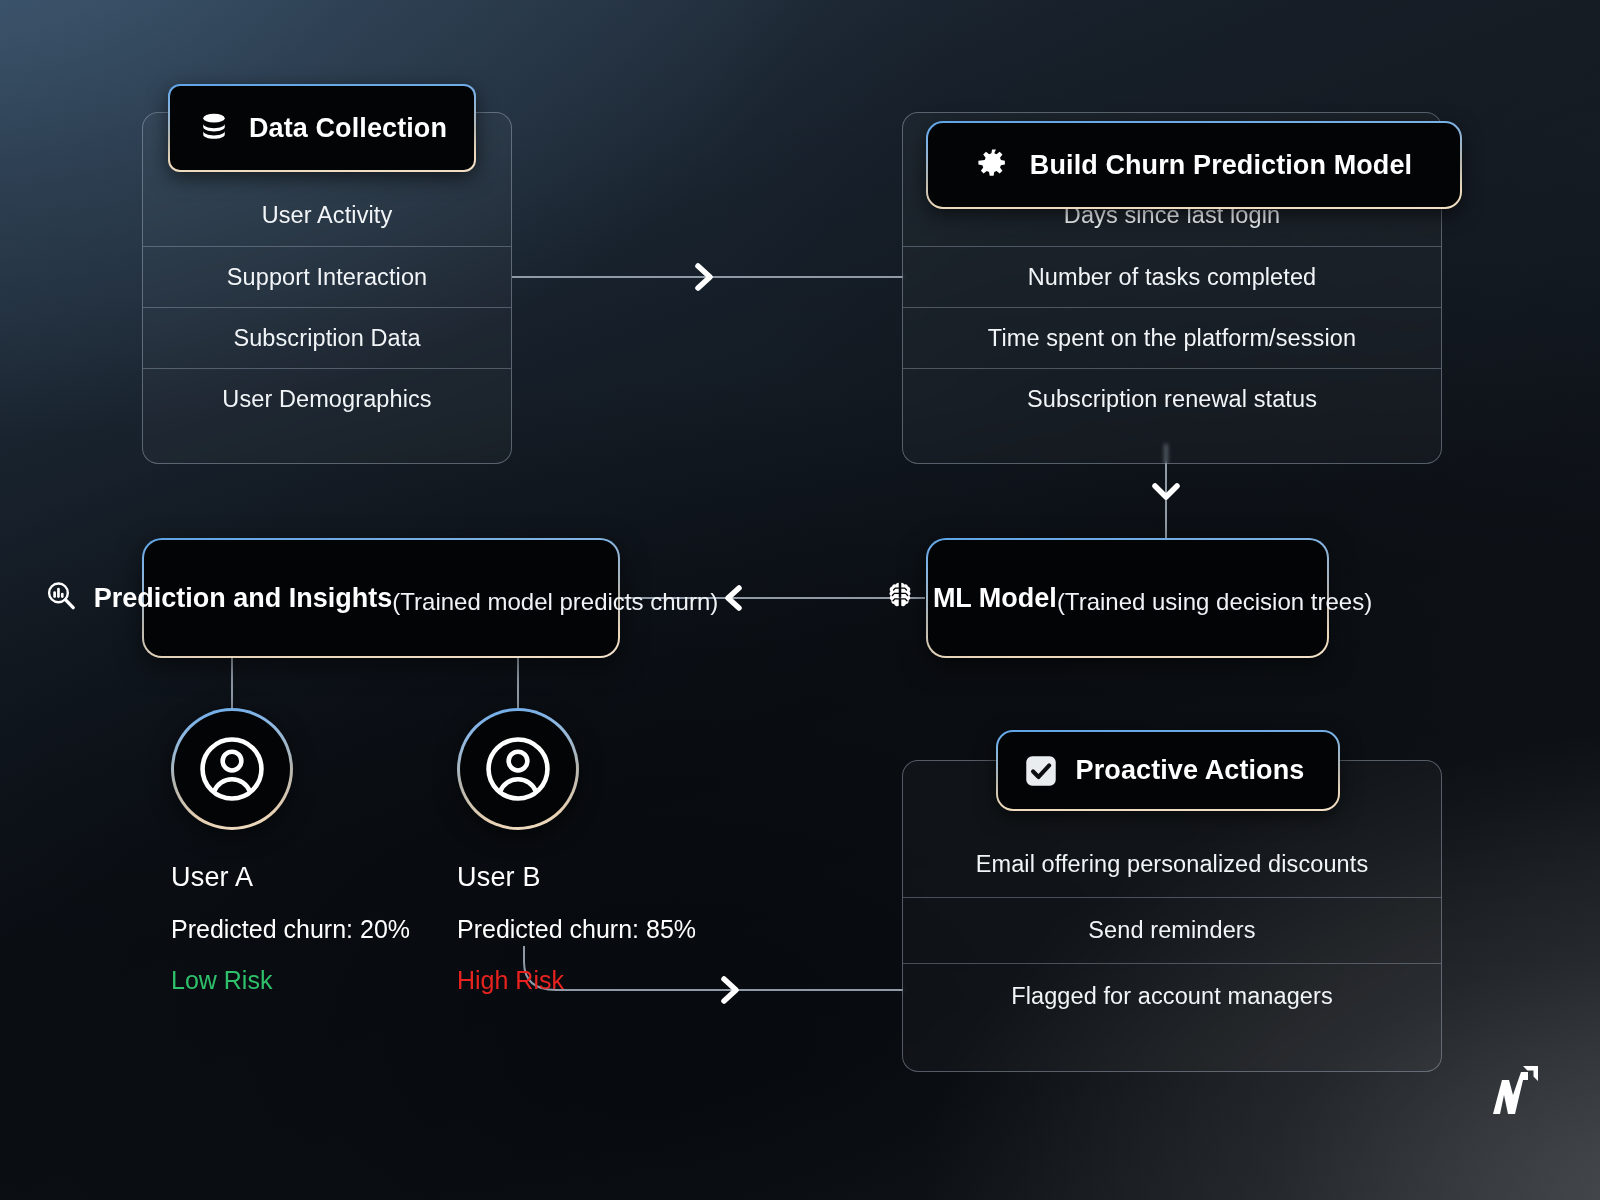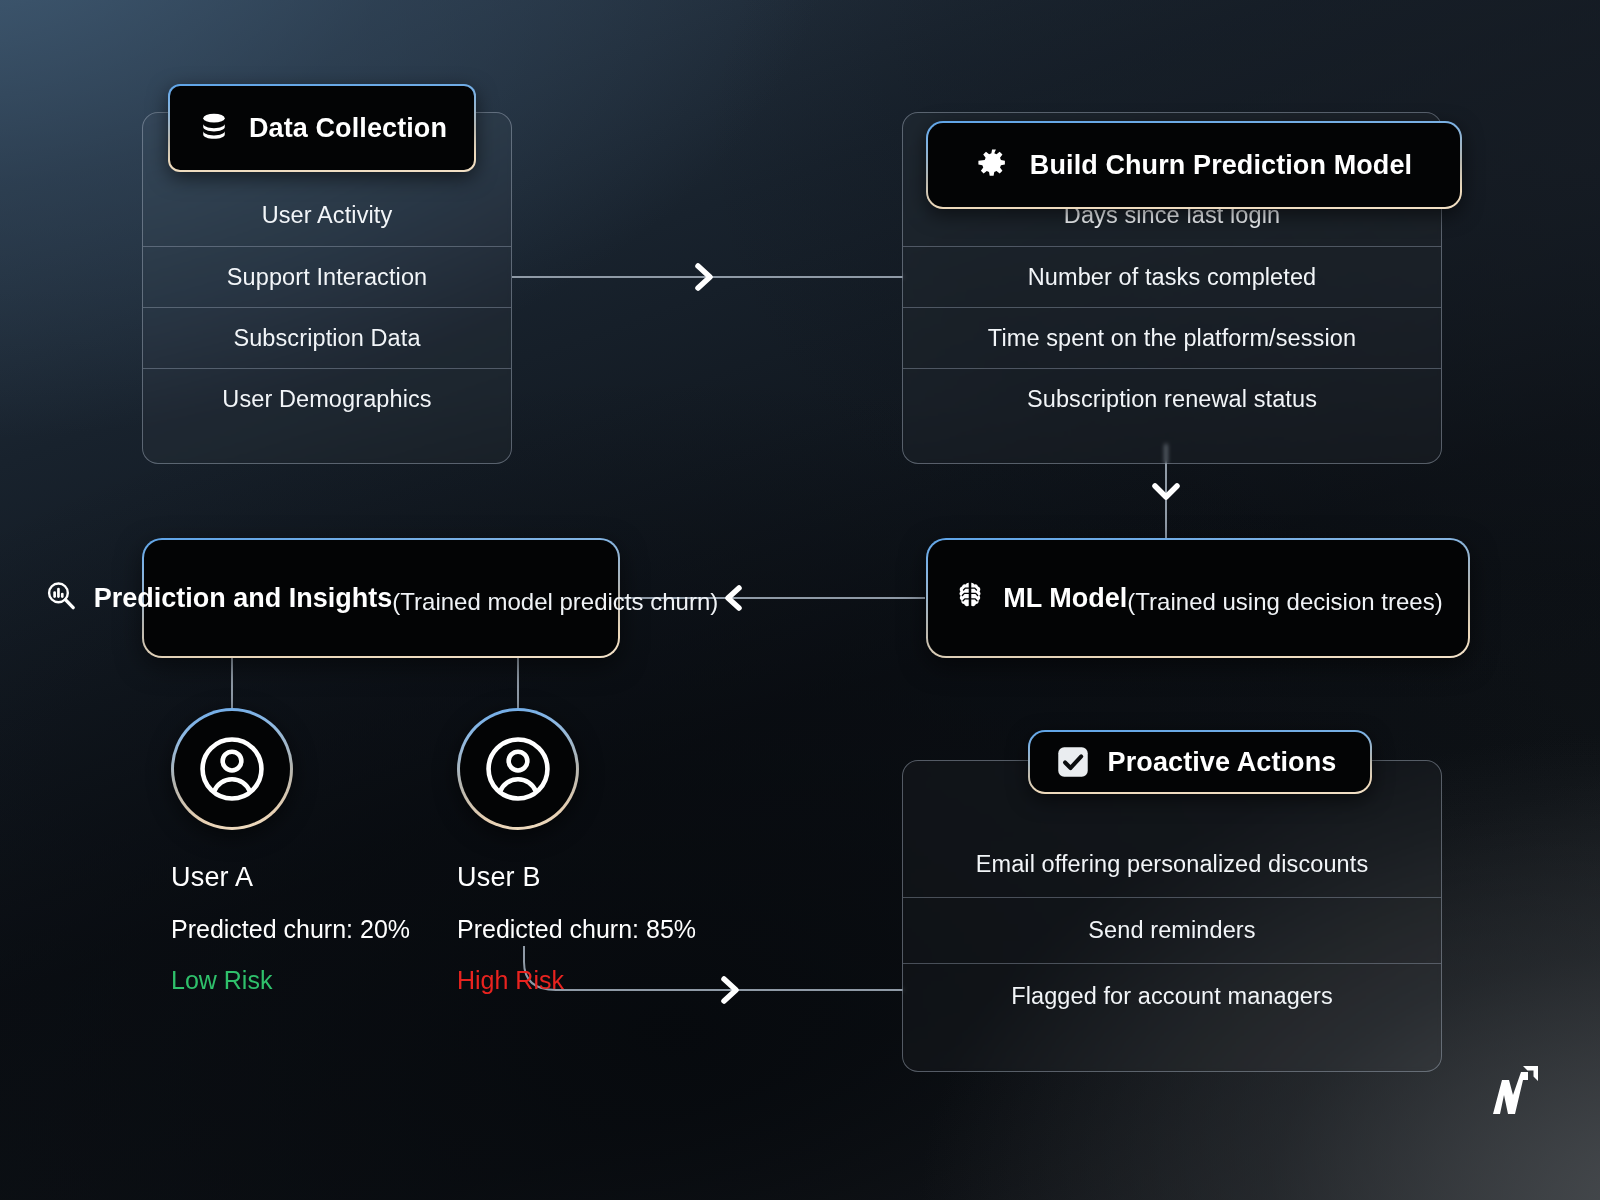--- a/index.html
+++ b/index.html
@@ -186,21 +186,21 @@
             <line x1="10.2" y1="12.4" x2="10.2" y2="7.1"></line>
             <line x1="12.9" y1="12.4" x2="12.9" y2="10.6"></line>
           </g>
         </svg>
       </span>
       <span class="ntitle">Prediction and Insights</span>
     </div>
     <div class="nsub">(Trained model predicts churn)</div>
   </div>
 
-  <div class="nodecard" style="left:926px; top:538px; width:544px; height:120px;">
+  <div class="nodecard" style="left:926px; top:538px; width:403px; height:120px;">
     <div class="titlerow">
       <span class="icon">
         <svg width="34" height="34" viewBox="0 0 24 24" fill="#ffffff">
           <path d="M11.1 2.6a2.3 2.3 0 0 0-2.2 1.2 2.2 2.2 0 0 0-2.6 1.5 2.2 2.2 0 0 0-1.1 3.5 2.3 2.3 0 0 0 .15 3.1 2.25 2.25 0 0 0 .6 3.2 2.2 2.2 0 0 0 1.9 2.5 2.25 2.25 0 0 0 3.25 1.3V2.6z"></path>
           <path d="M12.9 2.6a2.3 2.3 0 0 1 2.2 1.2 2.2 2.2 0 0 1 2.6 1.5 2.2 2.2 0 0 1 1.1 3.5 2.3 2.3 0 0 1-.15 3.1 2.25 2.25 0 0 1-.6 3.2 2.2 2.2 0 0 1-1.9 2.5 2.25 2.25 0 0 1-3.25 1.3V2.6z"></path>
           <g stroke="#030405" stroke-width="0.95" fill="none" stroke-linecap="round">
             <path d="M11.1 6.4 8.7 6.4 7.4 7.8"></path>
             <path d="M11.1 10.1 8.0 10.1 6.6 11.6"></path>
             <path d="M11.1 14.0 8.4 14.0 7.1 15.4"></path>
             <path d="M12.9 6.4 15.3 6.4 16.6 7.8"></path>
@@ -242,21 +242,21 @@
   </div>
 
   <div class="listcard" style="left:902px; top:760px; width:540px;">
     <div class="spacer" style="height:70px;"></div>
     <div class="row first" style="height:66px;">Email offering personalized discounts</div>
     <div class="row" style="height:66px;">Send reminders</div>
     <div class="row" style="height:66px;">Flagged for account managers</div>
     <div class="tail" style="height:42px;"></div>
   </div>
 
-  <div class="pill" style="left:1028px; top:730px; width:344px; height:64px;padding-left:22px;">
+  <div class="pill" style="left:996px; top:730px; width:344px; height:81px;padding-left:22px;">
     <span class="icon">
       <svg width="34" height="34" viewBox="0 0 24 24">
         <rect x="1.6" y="1.6" width="20.8" height="20.8" rx="4.2" fill="#eaedf0"></rect>
         <polyline points="6.4,12.3 10.3,16.2 17.8,8.1" fill="none" stroke="#0b0d0f" stroke-width="2.9" stroke-linecap="round" stroke-linejoin="round"></polyline>
       </svg>
     </span>
     <span class="ptitle">Proactive Actions</span>
   </div>
 
   <div class="logo">

